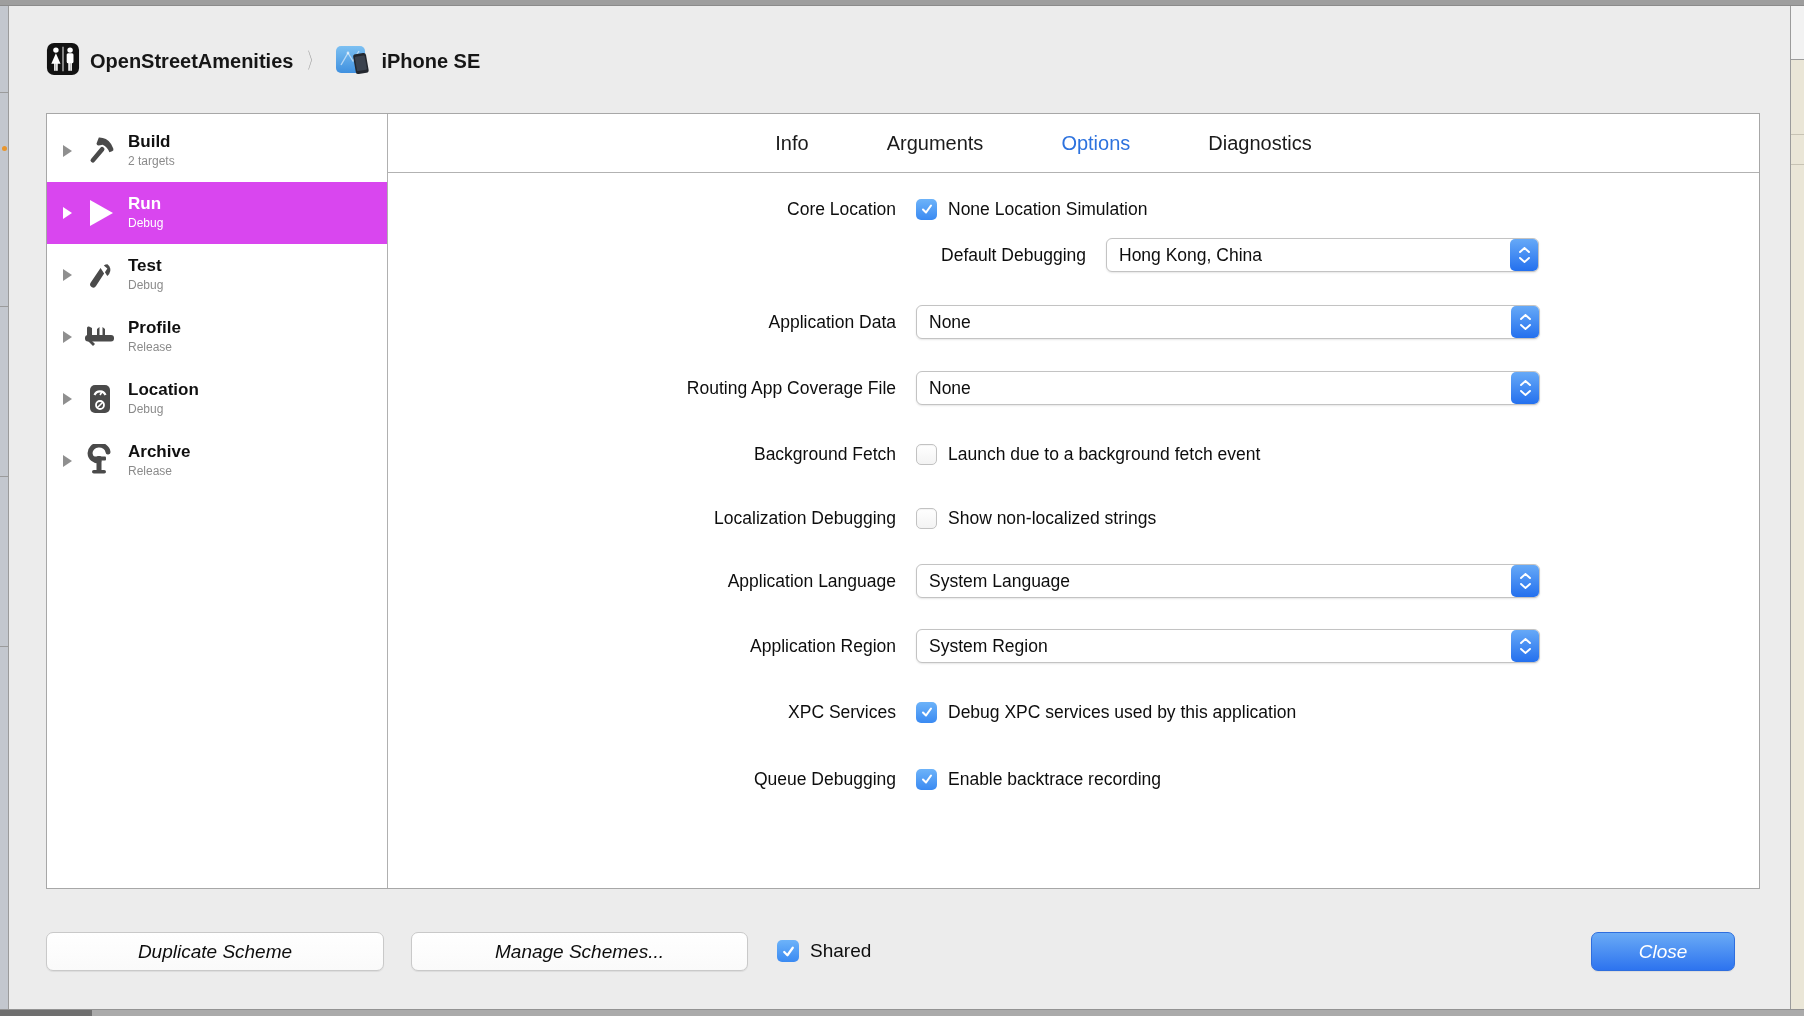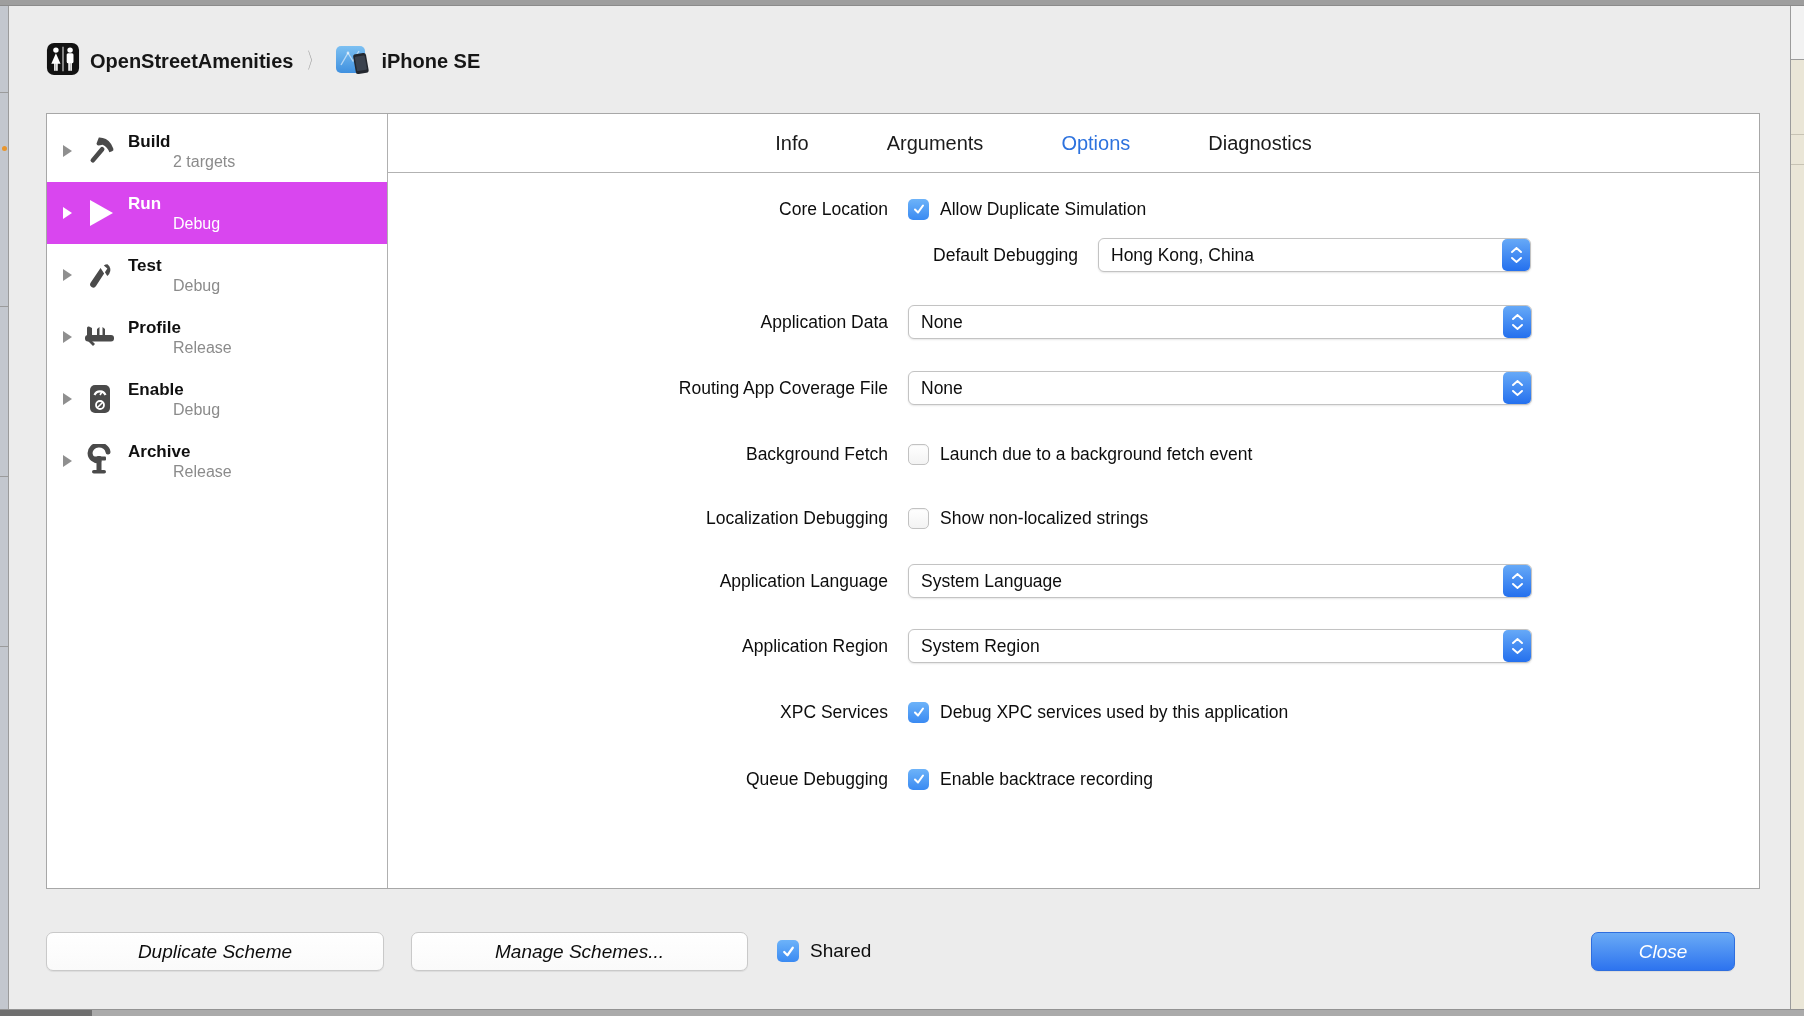--- a/index.html
+++ b/index.html
@@ -35,34 +35,34 @@
 
   
   .sidebar { width:341px; border-right:1px solid #b0b0b0; padding-top:6px; flex:none; }
   .scheme-row { height:62px; display:flex; align-items:center; padding-left:16px; cursor:default; }
   .disclosure { width:0; height:0; border-left:9px solid #8f8f8f; border-top:6px solid transparent; border-bottom:6px solid transparent; margin-right:10px; flex:none; }
   .scheme-icon { width:36px; height:36px; margin-right:10px; display:flex; align-items:center; justify-content:center; flex:none; }
   .scheme-icon svg { display:block; }
   .scheme-icon .ink { fill:#4a4a4a; }
   .scheme-icon .ink-s { stroke:#4a4a4a; }
   .scheme-title { font-size:17px; font-weight:700; color:#101010; line-height:21px; }
-  .scheme-sub { font-size:16px; color:#8b8b8b; line-height:19px;margin-left:45px; }
+  .scheme-sub { font-size:12px; color:#8b8b8b; line-height:19px; }
   .scheme-row.selected { background:#d946ef; }
   .scheme-row.selected .scheme-title, .scheme-row.selected .scheme-sub { color:#fff; }
   .scheme-row.selected .disclosure { border-left-color:#fff; }
   .scheme-row.selected .ink { fill:#fff; }
 
   
   .content { flex:1; position:relative; }
   .tabbar { height:59px; border-bottom:1px solid #b2b2b2; display:flex; align-items:center; justify-content:center; gap:78px; padding-right:60px; }
   .tab { font-size:20px; color:#1b1b1b; cursor:default; }
   .tab.selected { color:#2d72de; }
 
   .form { position:absolute; top:59px; left:0; right:0; bottom:0; }
-  .frow { position:absolute; left:0; right:0; height:34px; display:flex; align-items:center; }
+  .frow { position:absolute; left:8px; right:0; height:34px; display:flex; align-items:center; }
   .flabel { width:500px; text-align:right; font-size:17.5px; color:#0d0d0d; flex:none; }
   .frow.indent .flabel { width:690px; }
   .fctrl { margin-left:20px; display:flex; align-items:center; }
 
   
   .popup { width:624px; height:34px; background:#fff; border:1px solid #c3c3c3; border-radius:6px;
            display:flex; align-items:center; justify-content:space-between;
            box-shadow:0 1px 2px rgba(0,0,0,.10); }
   .frow.indent .popup { width:433px; }
   .ptext { padding-left:12px; font-size:17.5px; color:#0d0d0d; }
@@ -216,21 +216,21 @@
       <span class="scheme-icon">
         <svg width="28" height="32" viewBox="0 0 28 32">
           <rect class="ink" x="4" y="2" width="20" height="28" rx="5"></rect>
           <path d="M8.5 12 a6 6 0 0 1 11 0" stroke="#fff" stroke-width="2.2" fill="none"></path>
           <line x1="14" y1="12" x2="16.5" y2="8" stroke="#fff" stroke-width="1.6"></line>
           <circle cx="14" cy="22" r="4" fill="none" stroke="#fff" stroke-width="1.8"></circle>
           <line x1="11" y1="25" x2="17" y2="19" stroke="#fff" stroke-width="1.6"></line>
         </svg>
       </span>
       <span>
-        <div class="scheme-title">Enable</div>
+        <div class="scheme-title">Location</div>
         <div class="scheme-sub">Debug</div>
       </span>
     </div>
 
     <div class="scheme-row">
       <span class="disclosure"></span>
       <span class="scheme-icon">
         <svg width="32" height="34" viewBox="0 0 32 34">
           <path d="M24 8 a9 8 0 1 0 -9 9" stroke="#4a4a4a" stroke-width="5" fill="none" stroke-linecap="round" class="ink-s" style="stroke-width:5"></path>
           <rect class="ink" x="12.5" y="12" width="5" height="16" rx="1.5"></rect>
@@ -256,21 +256,21 @@
     <div class="form">
 
       <div class="frow" style="top:19px">
         <span class="flabel">Core Location</span>
         <span class="fctrl">
           <span class="checkbox checked">
             <svg width="14" height="14" viewBox="0 0 14 14">
                 <path d="M3 7.5 L6 10.5 L11 3.5" stroke="#fff" stroke-width="2.1" fill="none" stroke-linecap="round" stroke-linejoin="round"></path>
               </svg>
           </span>
-          <span class="cb-label">Allow Duplicate Simulation</span>
+          <span class="cb-label">None Location Simulation</span>
         </span>
       </div>
 
       <div class="frow indent" style="top:65px">
         <span class="flabel">Default Debugging</span>
         <span class="fctrl">
           <span class="popup">
             <span class="ptext">Hong Kong, China</span>
             <span class="stepper">
               <svg width="11" height="6" viewBox="0 0 11 6">

